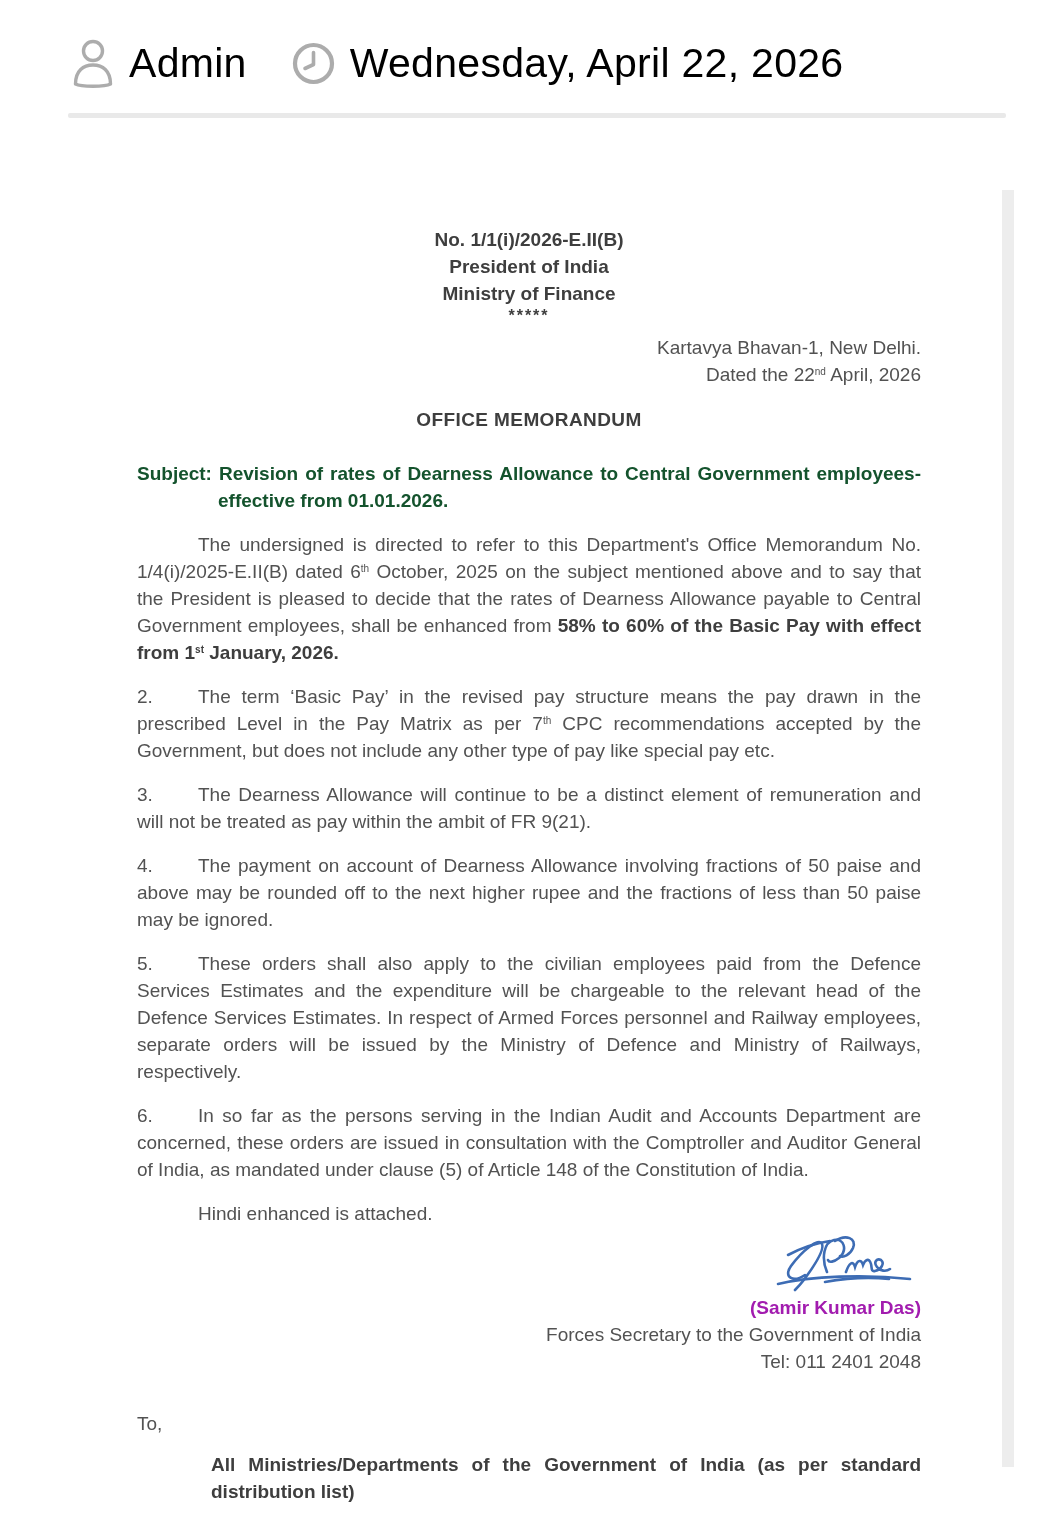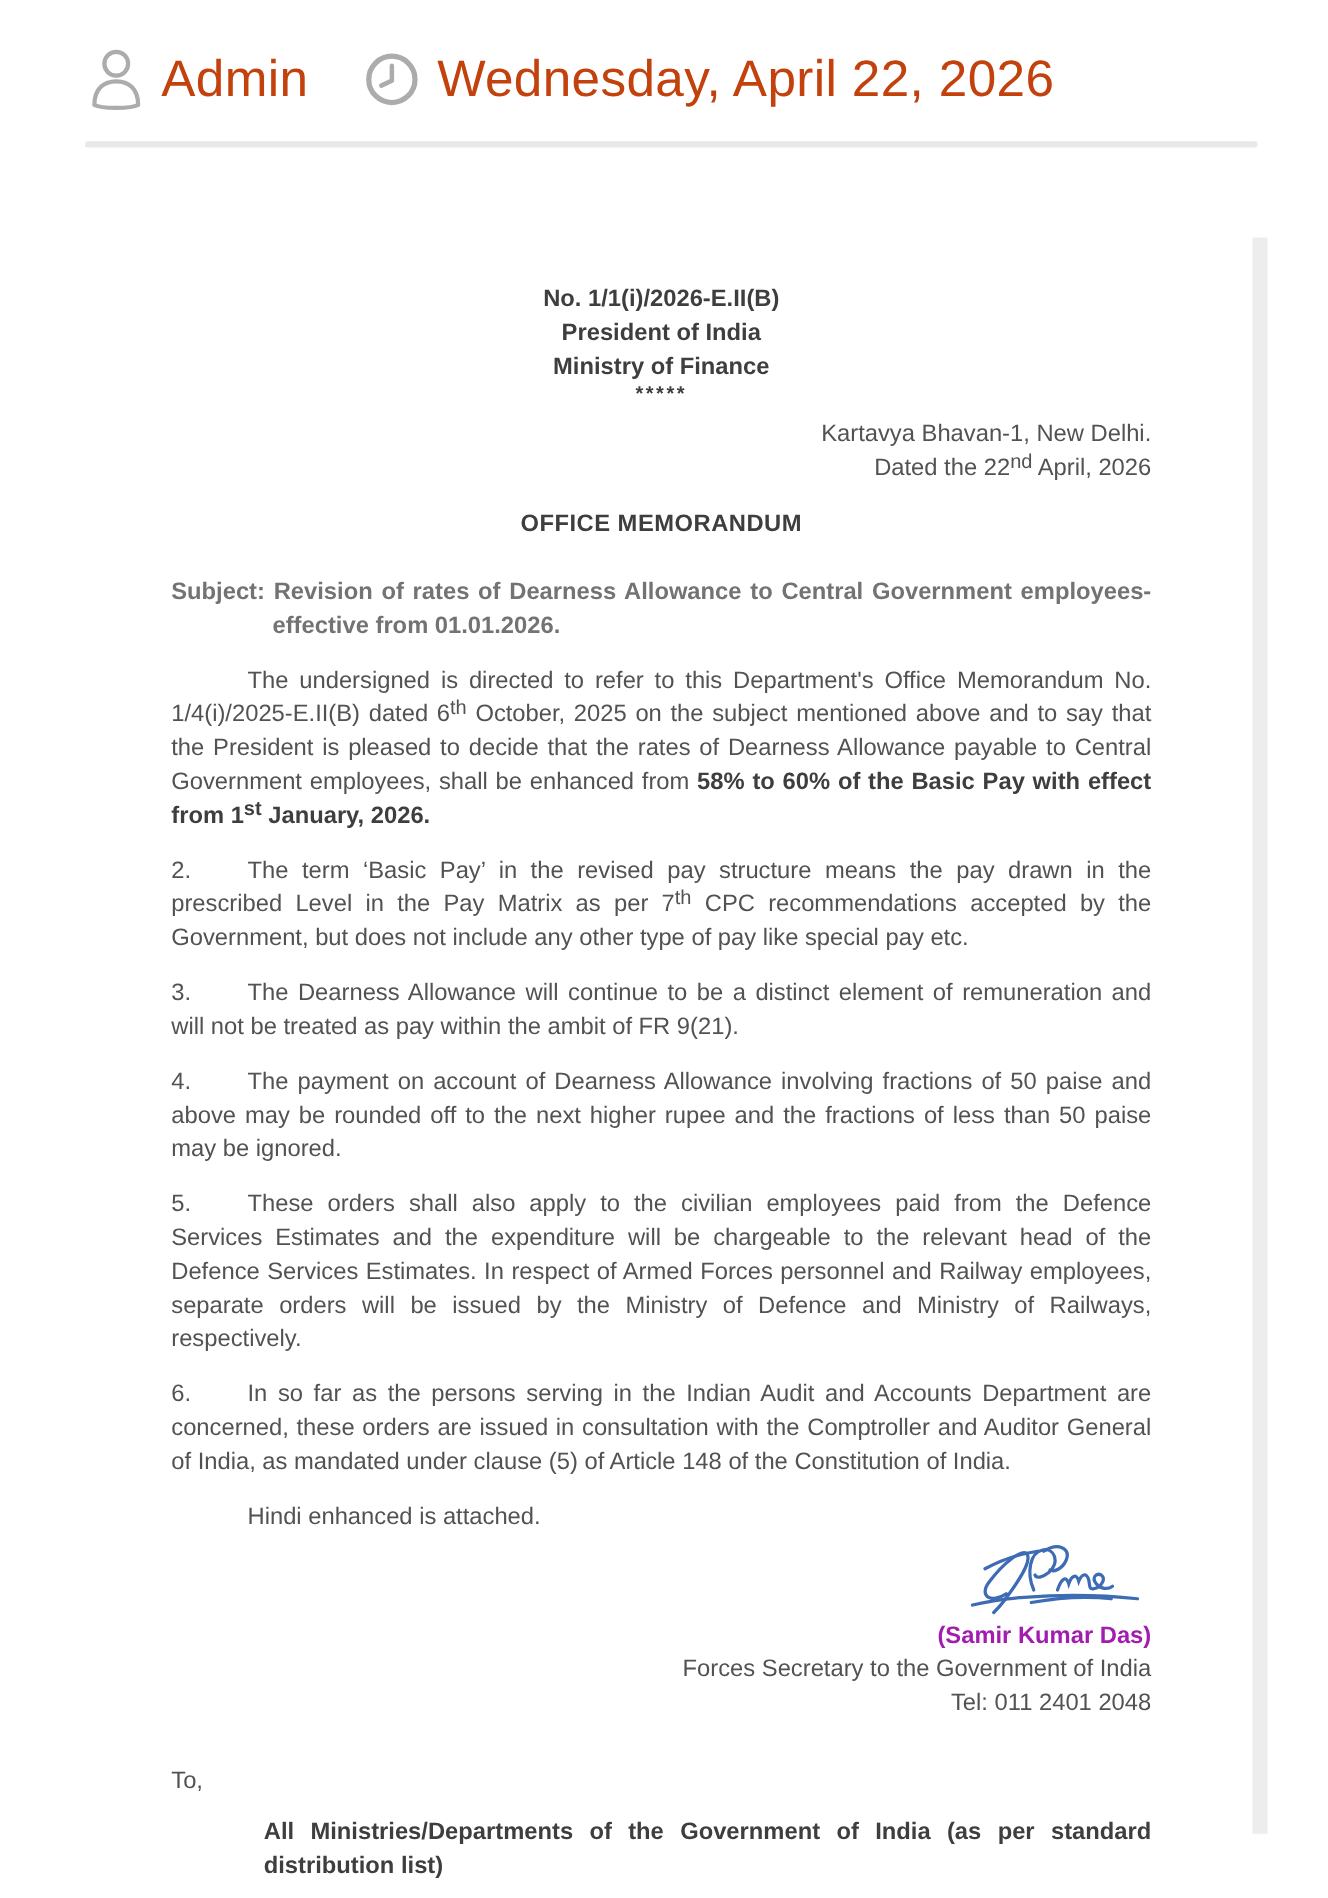--- a/index.html
+++ b/index.html
@@ -9,21 +9,21 @@
     background: #ffffff;
     font-family: "Liberation Sans", sans-serif;
     position: relative;
     overflow: hidden;
   }
 
   
   .app-header {
     position: absolute; left: 70px; top: 34px; height: 58px;
     display: flex; align-items: center;
-    color: #c2410c; font-size: 41px; letter-spacing: 0.3px;
+    color: #000000; font-size: 41px; letter-spacing: 0.3px;
     white-space: nowrap;
     justify-content: center;
   }
   .app-header .icon svg { display: block; }
   .user-icon { margin-right: 13px; }
   .clock-icon { margin-left: 44px; margin-right: 14px; }
 
   .divider {
     position: absolute; left: 68px; top: 113px;
     width: 938px; height: 5px; background: #e9e9e9; border-radius: 2px;
@@ -42,28 +42,28 @@
   }
   .bold { font-weight: bold; color: #3e3e3e; }
 
   .doc-head { text-align: center; font-weight: bold; color: #3e3e3e; }
   .stars { line-height: 18px; font-size: 16px; letter-spacing: 2px; }
 
   .place-date { text-align: right; margin-top: 9px; }
 
   .om-title { text-align: center; font-weight: bold; color: #3e3e3e; margin-top: 18px; letter-spacing: 0.4px; }
 
-  .subject { font-weight: bold; color: #737373; margin-top: 27px; }
+  .subject { font-weight: bold; color: #14532d; margin-top: 27px; }
   .subj-l1 { text-align: justify; text-align-last: justify; }
   .subj-l2 { padding-left: 81px; }
 
   .para { text-align: justify; margin: 17px 0 0 0; }
   .first-indent { text-indent: 61px; }
   .num { display: inline-block; width: 61px; text-indent: 0; }
-  .sup { font-size: 16px; position: relative; top: -6px; line-height: 0; }
+  .sup { font-size: 10px; position: relative; top: -6px; line-height: 0; }
 
   .sig-block { margin-top: 4px; text-align: right; }
   .sig-ink { display: inline-block; margin: 0 2px -8px 0; }
   .sig-name { font-weight: bold; color: #a21caf; }
 
   .to-label { margin-top: 35px; }
   .dist { font-weight: bold; color: #3e3e3e; padding-left: 74px; margin-top: 14px; text-align: justify; }
 </style>
 </head>
 <body>

